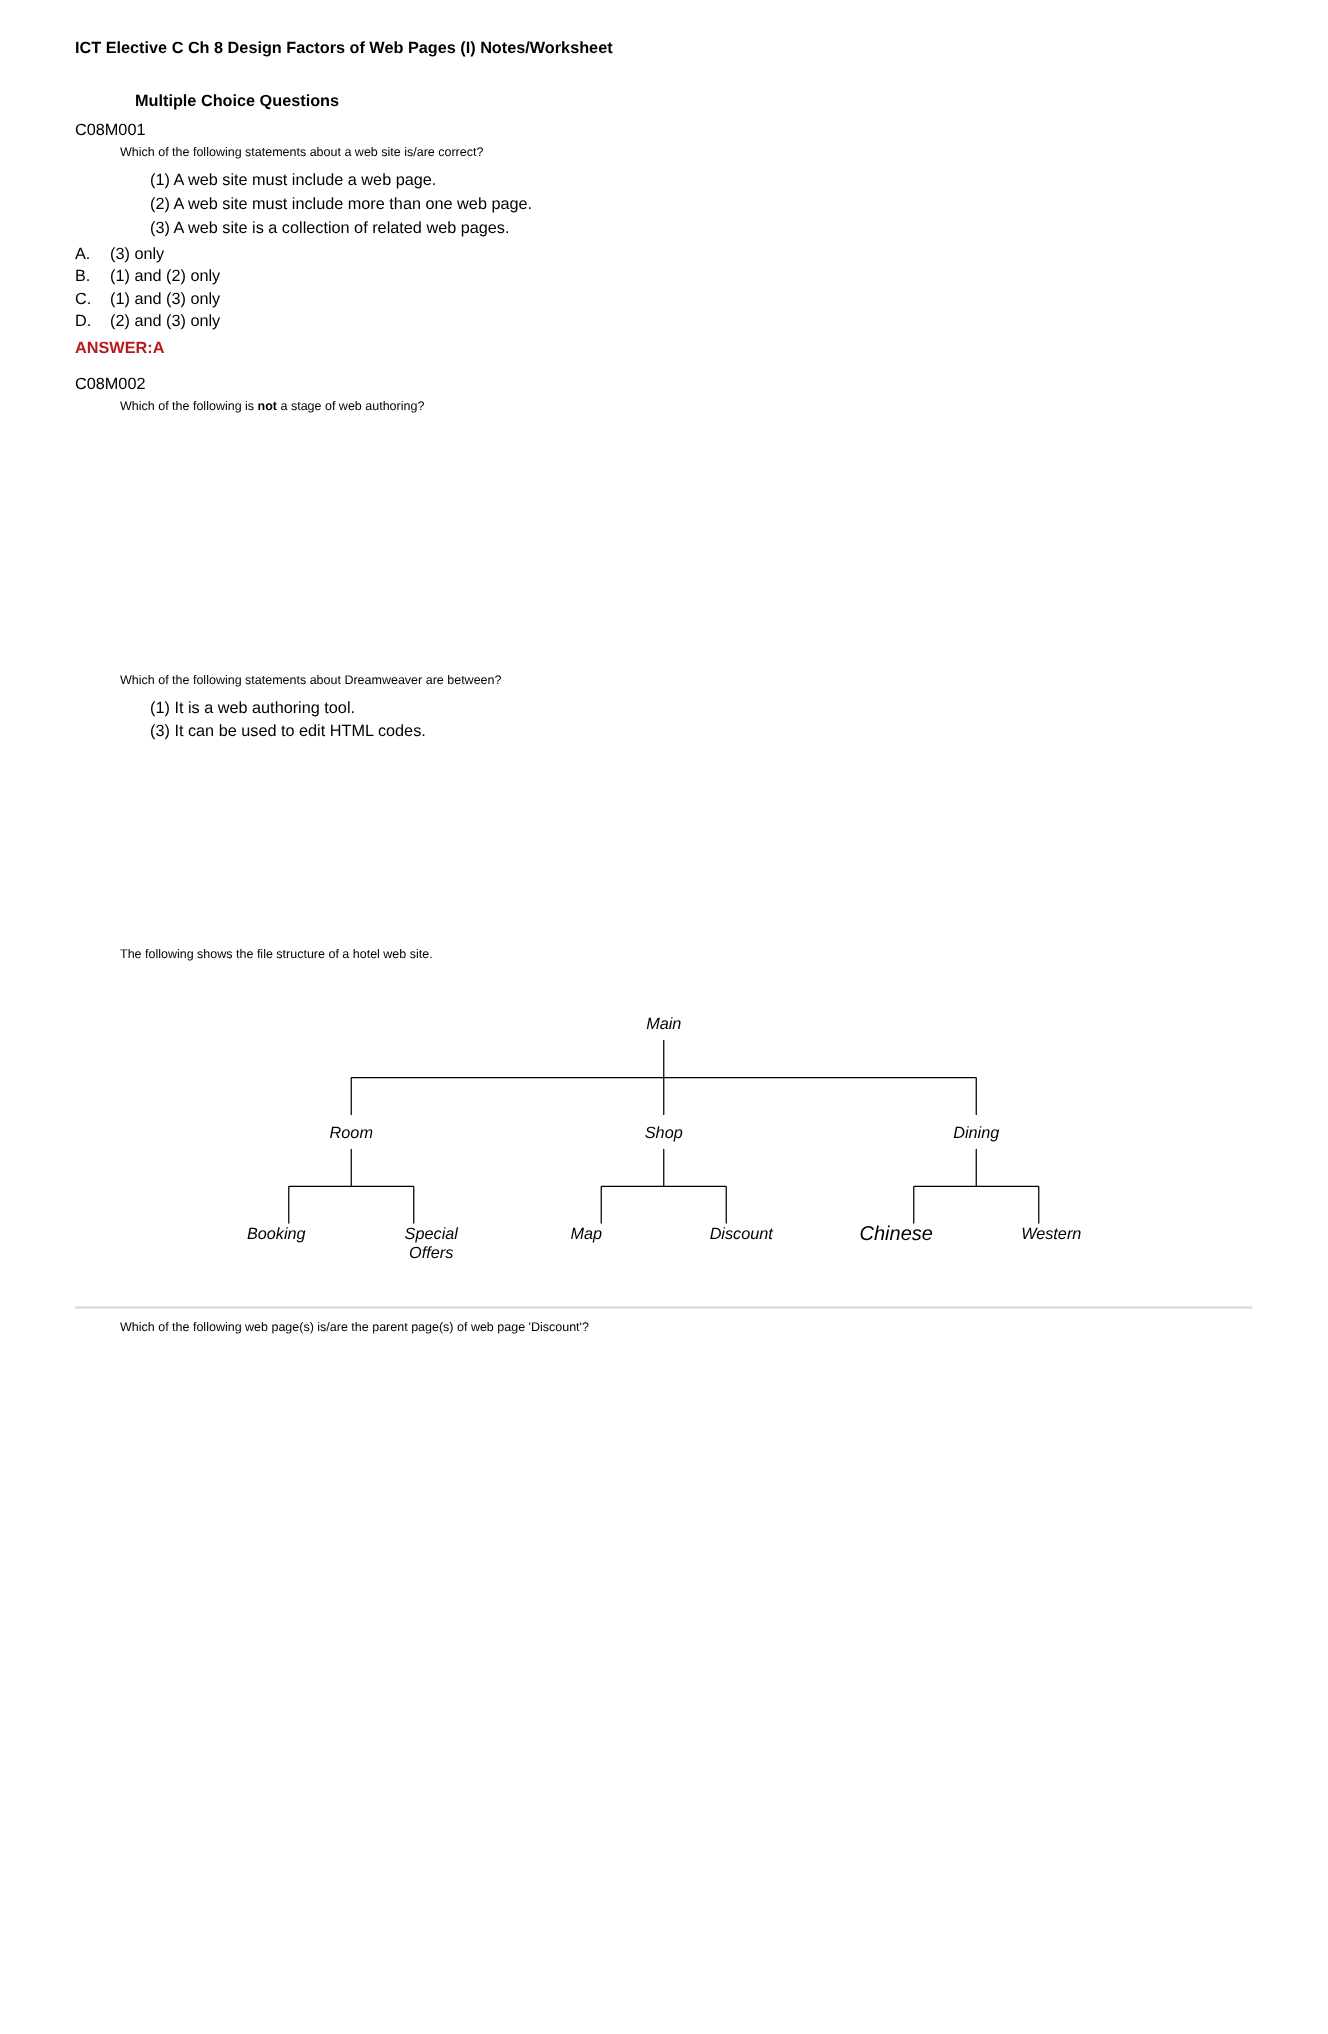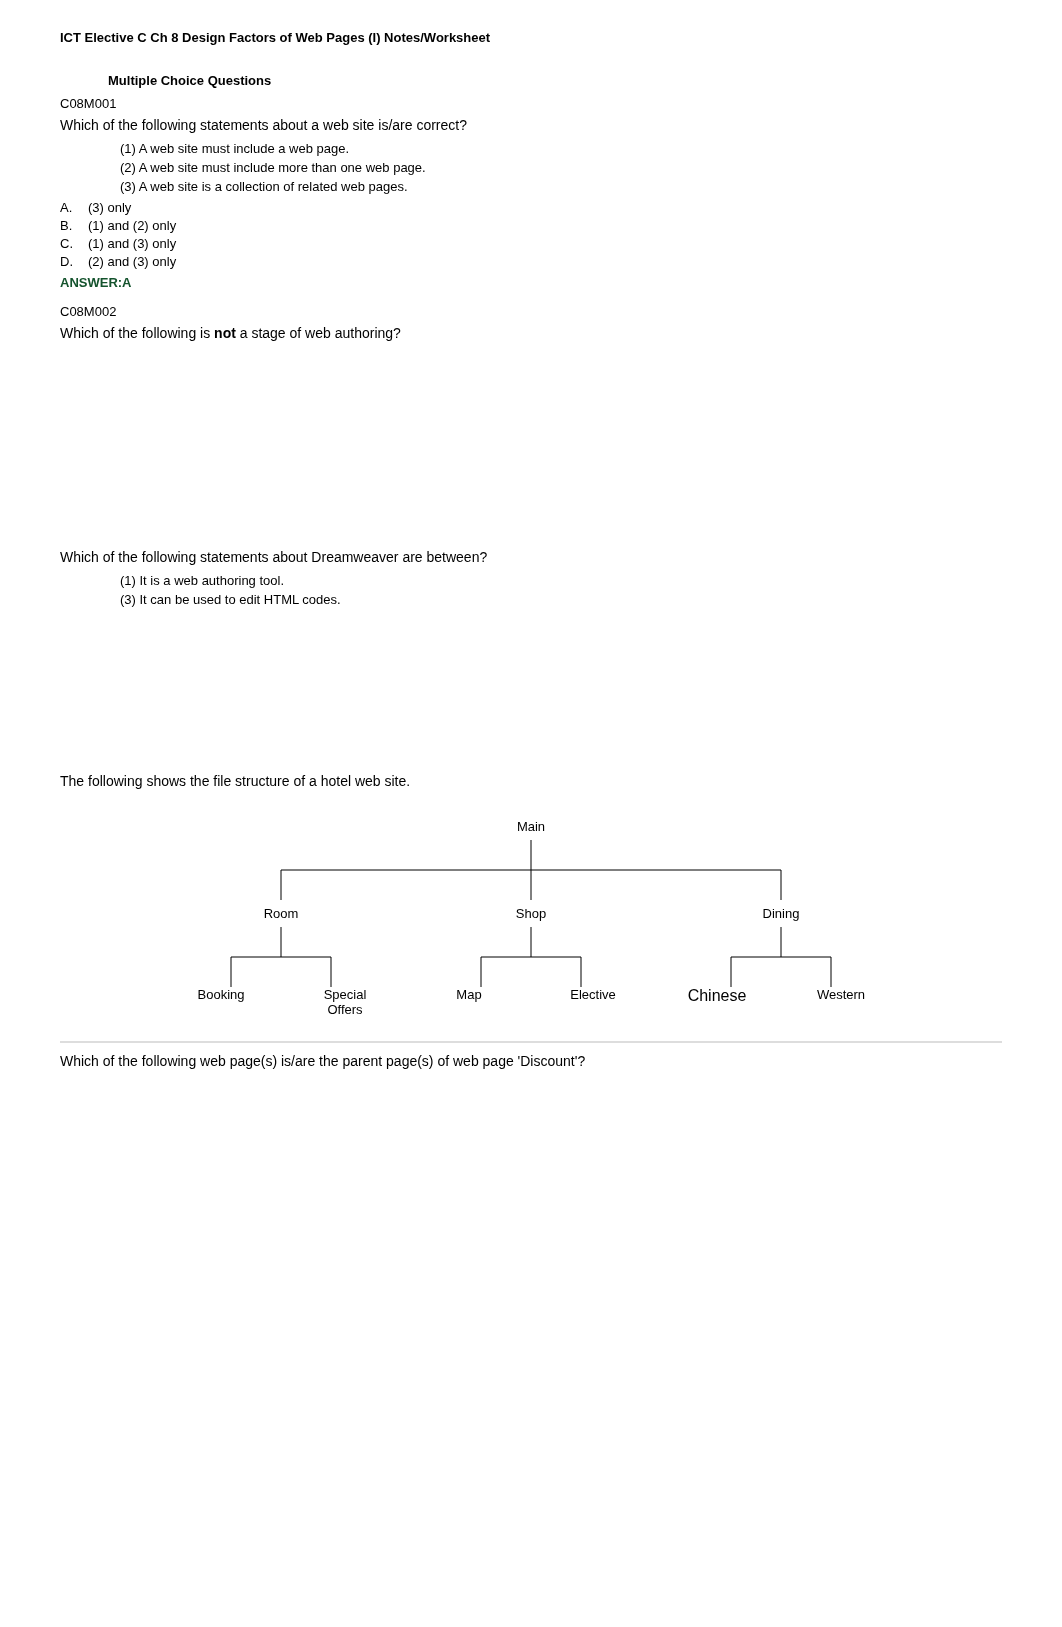--- a/index.html
+++ b/index.html
@@ -27,22 +27,23 @@
       margin-bottom: 8px;
       margin-top: 20px;
       padding-left: 48px;
     }
     .question-id {
       font-weight: normal;
       font-size: 13px;
       margin-bottom: 6px;
     }
     .question-text {
-      font-size: 14px;
+      font-size: 10px;
       margin-bottom: 8px;
+      margin-left: 36px;
     }
     .sub-items {
       margin-left: 60px;
       margin-bottom: 6px;
     }
     .sub-item {
       margin-bottom: 4px;
       font-size: 13px;
     }
     .options {
@@ -51,29 +52,30 @@
     .option {
       font-size: 13px;
       margin-bottom: 3px;
       display: flex;
     }
     .option-letter {
       width: 28px;
       flex-shrink: 0;
     }
     .answer {
-      color: #14532d;
+      color: #b91c1c;
       font-weight: bold;
       font-size: 13px;
       margin-bottom: 14px;
     }
     .diagram-container {
-      margin: 24px auto;
+      margin: 36px auto;
       width: 700px;
       position: relative;
+      font-style: italic;
     }
     .tree-level {
       display: flex;
       justify-content: center;
       position: relative;
     }
     .tree-node {
       text-align: center;
       font-size: 13px;
       padding: 6px 10px;
@@ -170,21 +172,21 @@
     <line x1="600" y1="0" x2="600" y2="30" stroke="#000" stroke-width="1"></line>
     <line x1="550" y1="30" x2="650" y2="30" stroke="#000" stroke-width="1"></line>
     <line x1="550" y1="30" x2="550" y2="60" stroke="#000" stroke-width="1"></line>
     <line x1="650" y1="30" x2="650" y2="60" stroke="#000" stroke-width="1"></line>
   </svg>
 
   <div style="display:flex; justify-content: space-between; align-items: flex-start;">
     <div style="width:80px; text-align:center; font-size:13px;">Booking</div>
     <div style="width:80px; text-align:center; font-size:13px;">Special<br>Offers</div>
     <div style="width:80px; text-align:center; font-size:13px;">Map</div>
-    <div style="width:80px; text-align:center; font-size:13px;">Elective</div>
+    <div style="width:80px; text-align:center; font-size:13px;">Discount</div>
     <div style="width:80px; text-align:center; font-size:16px;">Chinese</div>
     <div style="width:80px; text-align:center; font-size:13px;">Western</div>
   </div>
 </div>
 
 <div style="margin-top: 20px; height: 2px; background: #ddd; margin-bottom: 10px;"></div>
 <div class="question-text">Which of the following web page(s) is/are the parent page(s) of web page 'Discount'?</div>
 
 <div style="height: 80px;"></div>
 

